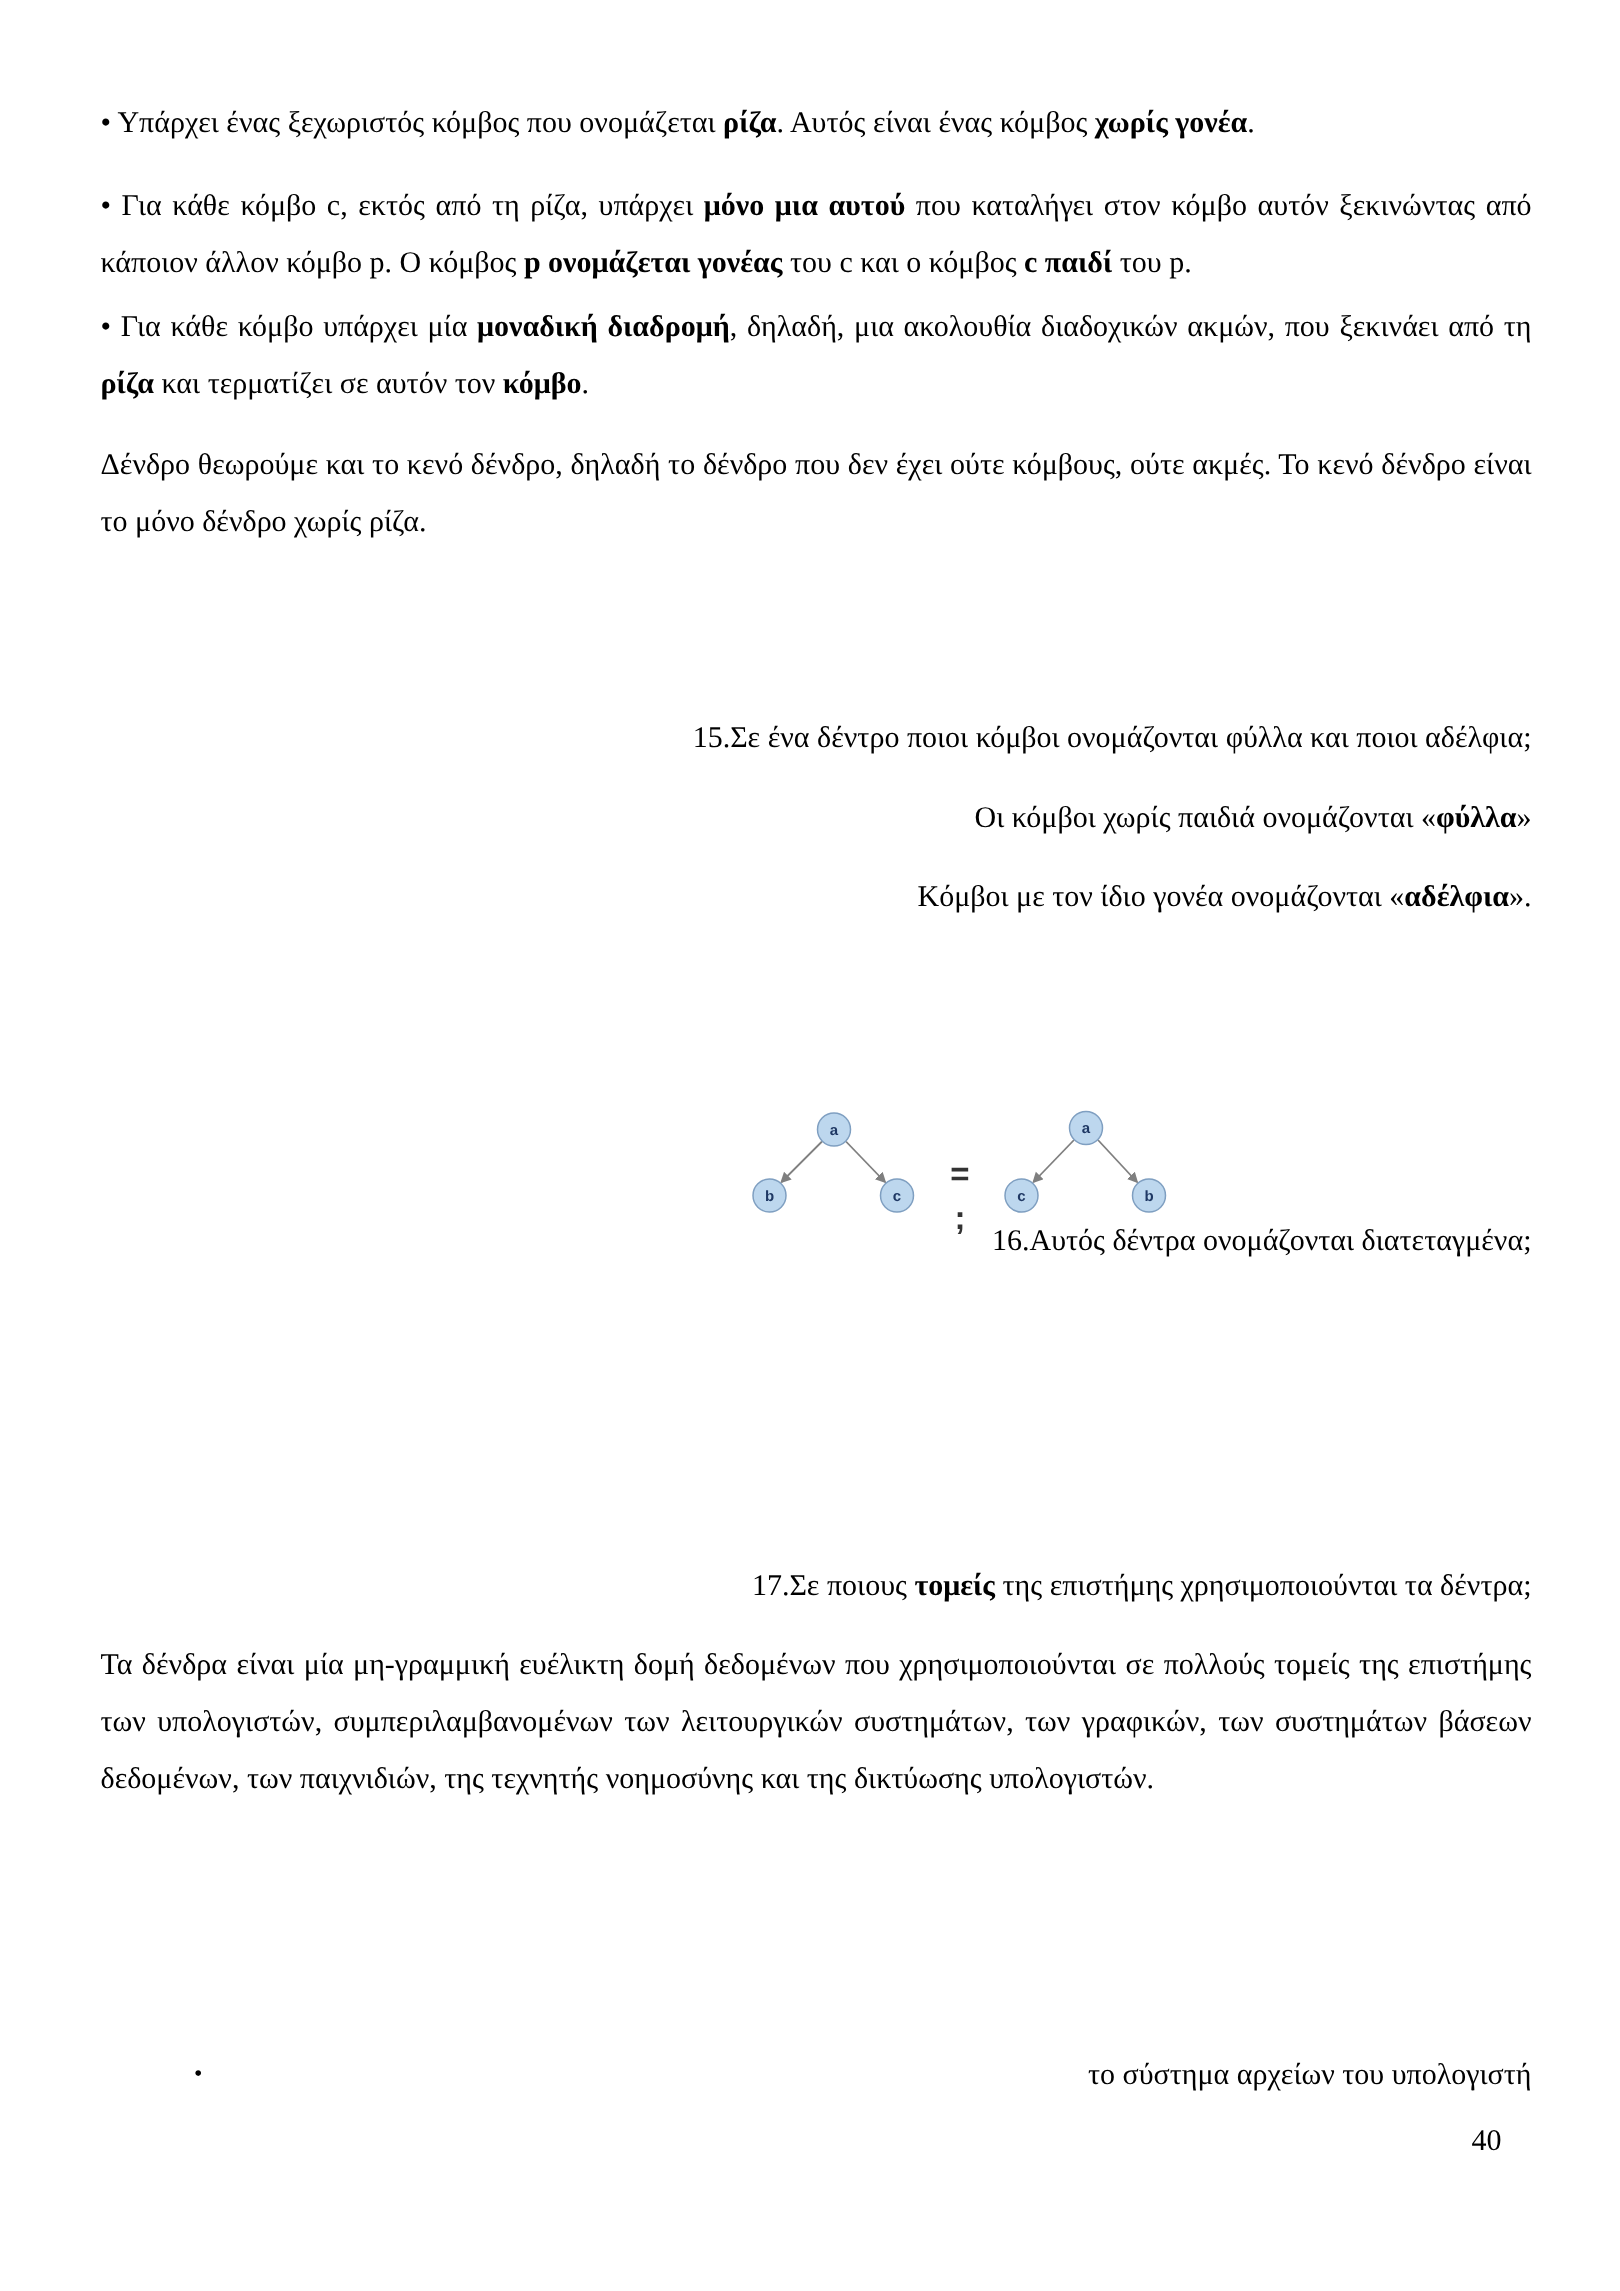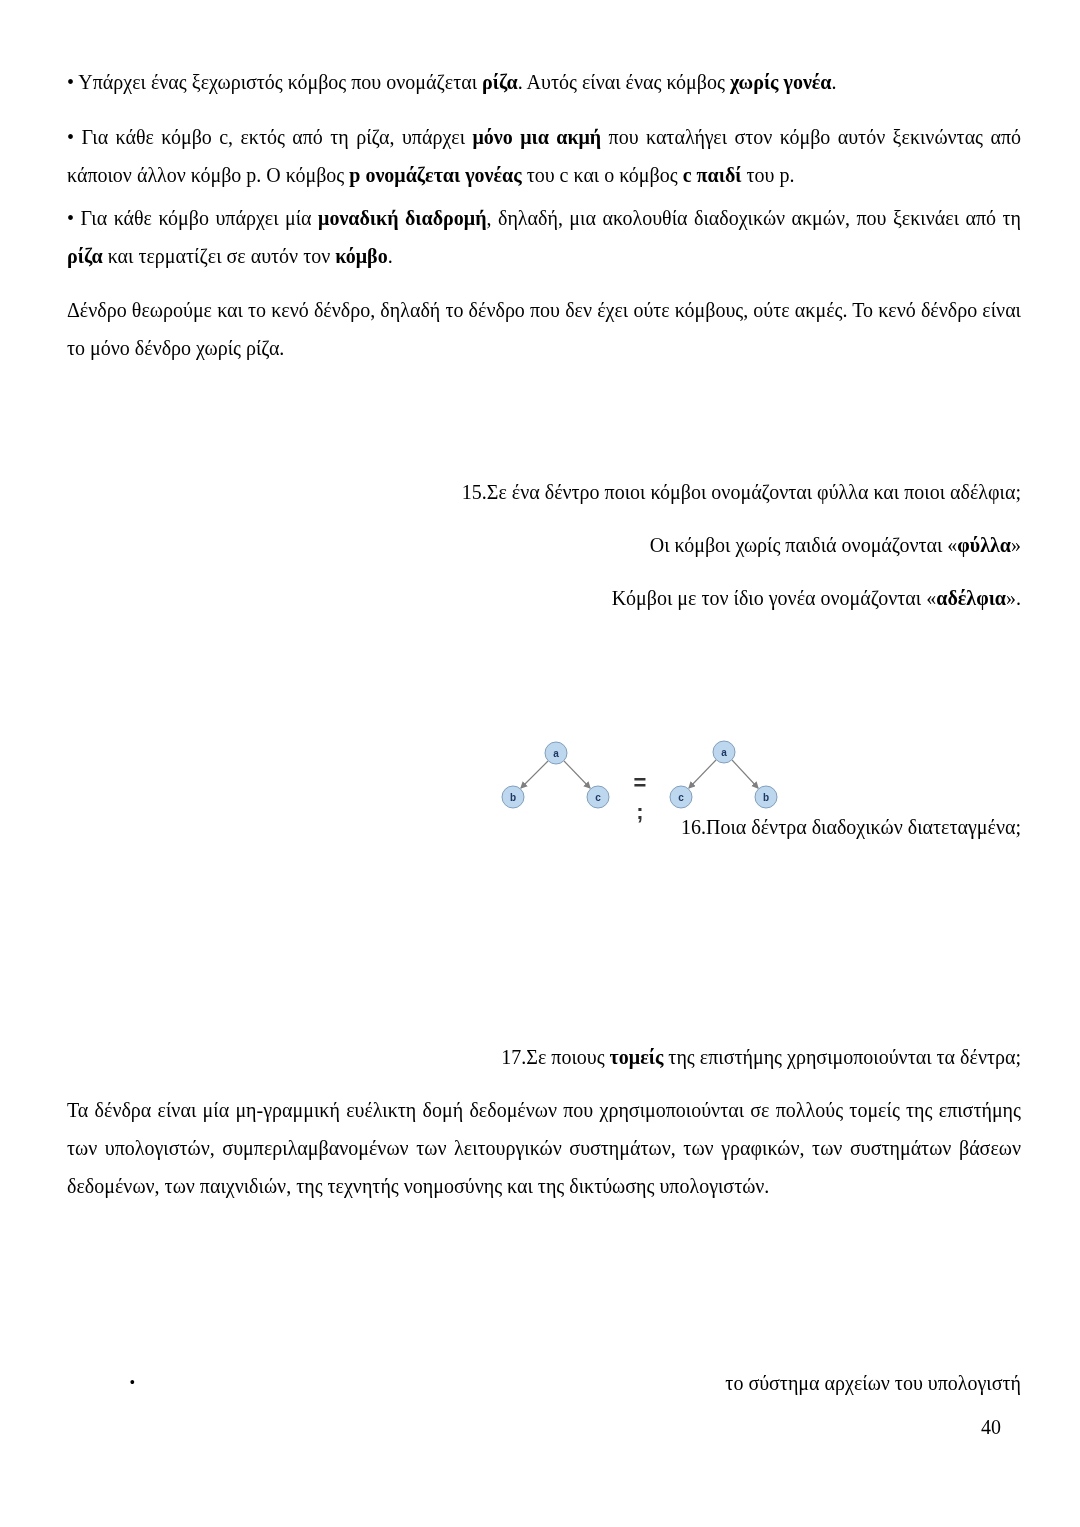--- a/index.html
+++ b/index.html
@@ -26,21 +26,21 @@
   .sym{font-family:"Liberation Sans","DejaVu Sans",sans-serif;font-weight:700;fill:#333333;}
   .nodelabel{font-family:"Liberation Sans","DejaVu Sans",sans-serif;font-weight:700;font-size:10px;fill:#1f3864;}
 </style>
 </head>
 <body>
 
 <div class="page">
 
   <div class="block" style="top:63px"><span>• Υπάρχει ένας ξεχωριστός κόμβος που ονομάζεται </span><span class="b">ρίζα</span><span>. Αυτός είναι ένας κόμβος </span><span class="b">χωρίς γονέα</span><span>.</span></div>
 
-  <div class="block" style="top:118px"><span>• Για κάθε κόμβο c, εκτός από τη ρίζα, υπάρχει </span><span class="b">μόνο μια ακμή</span><span> που καταλήγει στον κόμβο αυτόν ξεκινώντας από κάποιον άλλον κόμβο p. Ο κόμβος </span><span class="b">p ονομάζεται γονέας</span><span> του c και ο κόμβος </span><span class="b">c παιδί</span><span> του p.</span></div>
+  <div class="block" style="top:118px"><span>• Για κάθε κόμβο c, εκτός από τη ρίζα, υπάρχει </span><span class="b">μόνο μια αυτού</span><span> που καταλήγει στον κόμβο αυτόν ξεκινώντας από κάποιον άλλον κόμβο p. Ο κόμβος </span><span class="b">p ονομάζεται γονέας</span><span> του c και ο κόμβος </span><span class="b">c παιδί</span><span> του p.</span></div>
 
   <div class="block" style="top:199px"><span>• Για κάθε κόμβο υπάρχει μία </span><span class="b">μοναδική διαδρομή</span><span>, δηλαδή, μια ακολουθία διαδοχικών ακμών, που ξεκινάει από τη </span><span class="b">ρίζα</span><span> και τερματίζει σε αυτόν τον </span><span class="b">κόμβο</span><span>.</span></div>
 
   <div class="block" style="top:291px"><span>Δένδρο θεωρούμε και το κενό δένδρο, δηλαδή το δένδρο που δεν έχει ούτε κόμβους, ούτε ακμές. Το κενό δένδρο είναι το μόνο δένδρο χωρίς ρίζα.</span></div>
 
   <div class="block single" style="top:473px">
     <span class="qnum">15.</span><span><span>Σε ένα δέντρο ποιοι κόμβοι ονομάζονται φύλλα και ποιοι αδέλφια;</span></span>
   </div>
 
   <div class="block single" style="top:526px"><span>Οι κόμβοι χωρίς παιδιά ονομάζονται «</span><span class="b">φύλλα</span><span>»</span></div>
@@ -72,21 +72,21 @@
 
     <circle cx="245" cy="25" r="11" fill="#bdd7ee" stroke="#7f9fc1"></circle>
     <circle cx="202" cy="70" r="11" fill="#bdd7ee" stroke="#7f9fc1"></circle>
     <circle cx="287" cy="70" r="11" fill="#bdd7ee" stroke="#7f9fc1"></circle>
     <text class="nodelabel" x="245" y="25" text-anchor="middle" dy="3.5">a</text>
     <text class="nodelabel" x="202" y="70" text-anchor="middle" dy="3.5">c</text>
     <text class="nodelabel" x="287" y="70" text-anchor="middle" dy="3.5">b</text>
   </svg>
 
   <div class="block single" style="top:808px">
-    <span class="qnum">16.</span><span><span>Ποια δέντρα διαδοχικών διατεταγμένα;</span></span>
+    <span class="qnum">16.</span><span><span>Αυτός δέντρα ονομάζονται διατεταγμένα;</span></span>
   </div>
 
 
   <div class="block single" style="top:1038px">
     <span class="qnum">17.</span><span><span>Σε ποιους </span><span class="b">τομείς</span><span> της επιστήμης χρησιμοποιούνται τα δέντρα;</span></span>
   </div>
 
   <div class="block" style="top:1091px"><span>Τα δένδρα είναι μία μη-γραμμική ευέλικτη δομή δεδομένων που χρησιμοποιούνται σε πολλούς τομείς της επιστήμης των υπολογιστών, συμπεριλαμβανομένων των λειτουργικών συστημάτων, των γραφικών, των συστημάτων βάσεων δεδομένων, των παιχνιδιών, της τεχνητής νοημοσύνης και της δικτύωσης υπολογιστών.</span></div>
 
 

